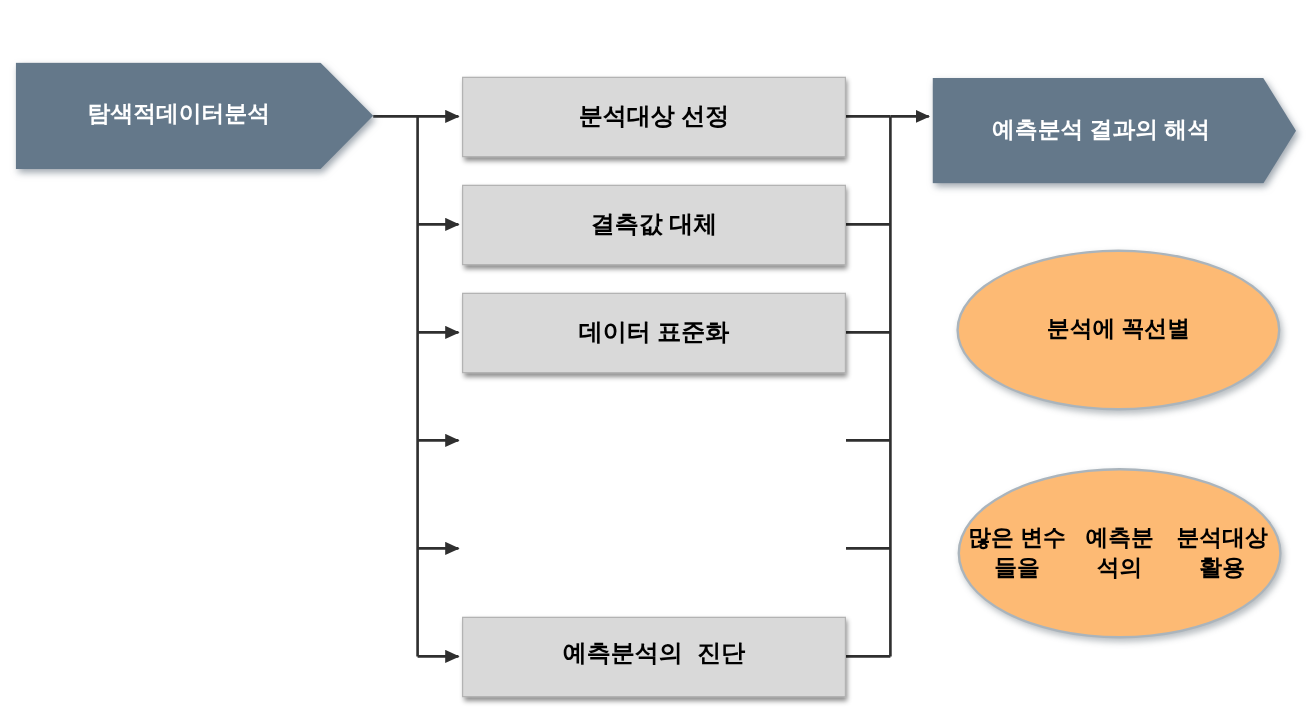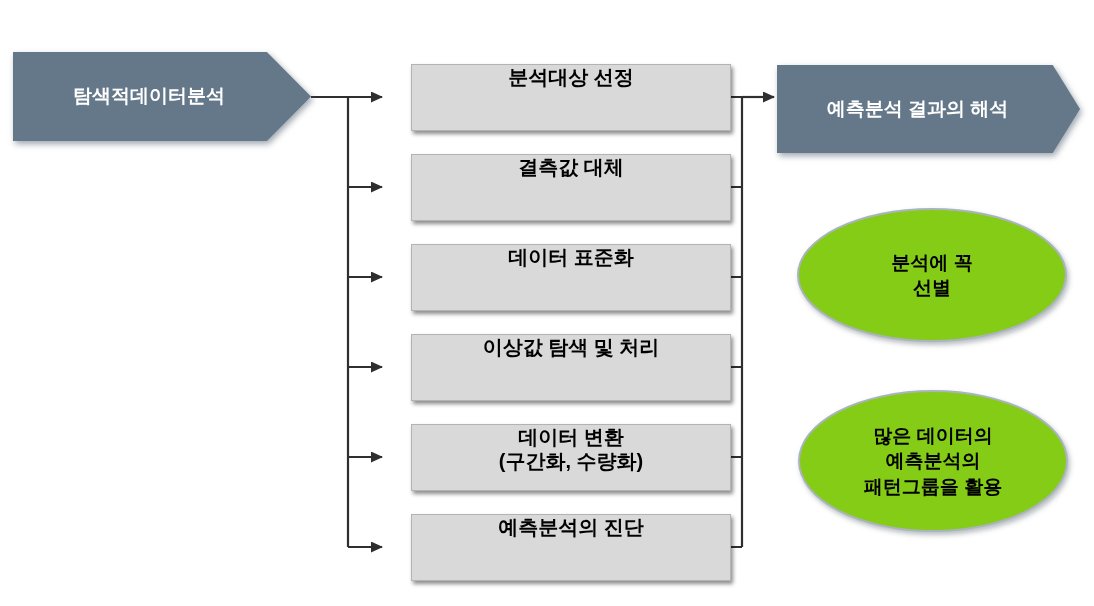--- a/index.html
+++ b/index.html
@@ -34,33 +34,33 @@
   .chevron-left  { clip-path: polygon(0 0, 85.2% 0, 100% 50%, 85.2% 100%, 0 100%); padding-right: 26px; }
   .chevron-right { clip-path: polygon(0 0, 91% 0, 100% 50%, 91% 100%, 0 100%); padding-right: 22px; }
   
   .step {
     position: absolute; z-index: 2;
     left: 385px; width: 320px; height: 67px;
     background: #d9d9d9;
     border: 1px solid #b3b3b3;
     box-shadow: 2px 3px 4px rgba(0,0,0,0.45);
     display: flex; flex-direction: column;
-    align-items: center; 
+    align-items: center; justify-content: center;
     font-weight: bold; font-size: 20px; color: #000000;
-    line-height: 1.22; text-align: center; margin-left: 26px;
+    line-height: 1.22; text-align: center;
   }
   .step .line2:empty { display: none; }
   
   .note-ellipse {
     position: absolute; z-index: 2;
-    background: #84cc16;
+    background: #fdba74;
     border: 2px solid #aab4bc;
     border-radius: 50%;
     box-shadow: 2px 3px 5px rgba(100,110,120,0.45);
-    display: flex; flex-direction: column;
+    display: flex; flex-direction: row;
     align-items: center; justify-content: center;
     font-weight: bold; font-size: 19px; color: #000000;
     line-height: 1.32; text-align: center;
   }
   .note-ellipse span { display: block; }
 </style>
 </head>
 <body>
 
 <div id="canvas">
@@ -109,36 +109,28 @@
 
   </div>
   <div class="step" style="top:244px;">
     <span class="line1">데이터 표준화</span>
 
   </div>
   <div class="step" style="top:154px;">
     <span class="line1">결측값 대체</span>
 
   </div>
-  <div class="step" style="top:334px;">
-    <span class="line1">이상값 탐색 및 처리</span>
-
-  </div>
-  <div class="step" style="top:424px;">
-    <span class="line1">데이터 변환</span>
-    <span class="line2">(구간화, 수량화)</span>
-  </div>
-  <div class="step" style="top:514px;">
+  <div class="step" style="top:514px;font-family:Liberation Mono, monospace;">
     <span class="line1">예측분석의 진단</span>
 
   </div>
 
   <div class="note-ellipse" style="left:797px; top:208px; width:270px; height:134px;">
     <span>분석에 꼭</span>
     <span>선별</span>
   </div>
   <div class="note-ellipse" style="left:798px; top:390px; width:270px; height:142px;">
-    <span>많은 데이터의</span>
+    <span>많은 변수들을</span>
     <span>예측분석의</span>
-    <span>패턴그룹을 활용</span>
+    <span>분석대상 활용</span>
   </div>
 
 </div>
 
 </body></html>

